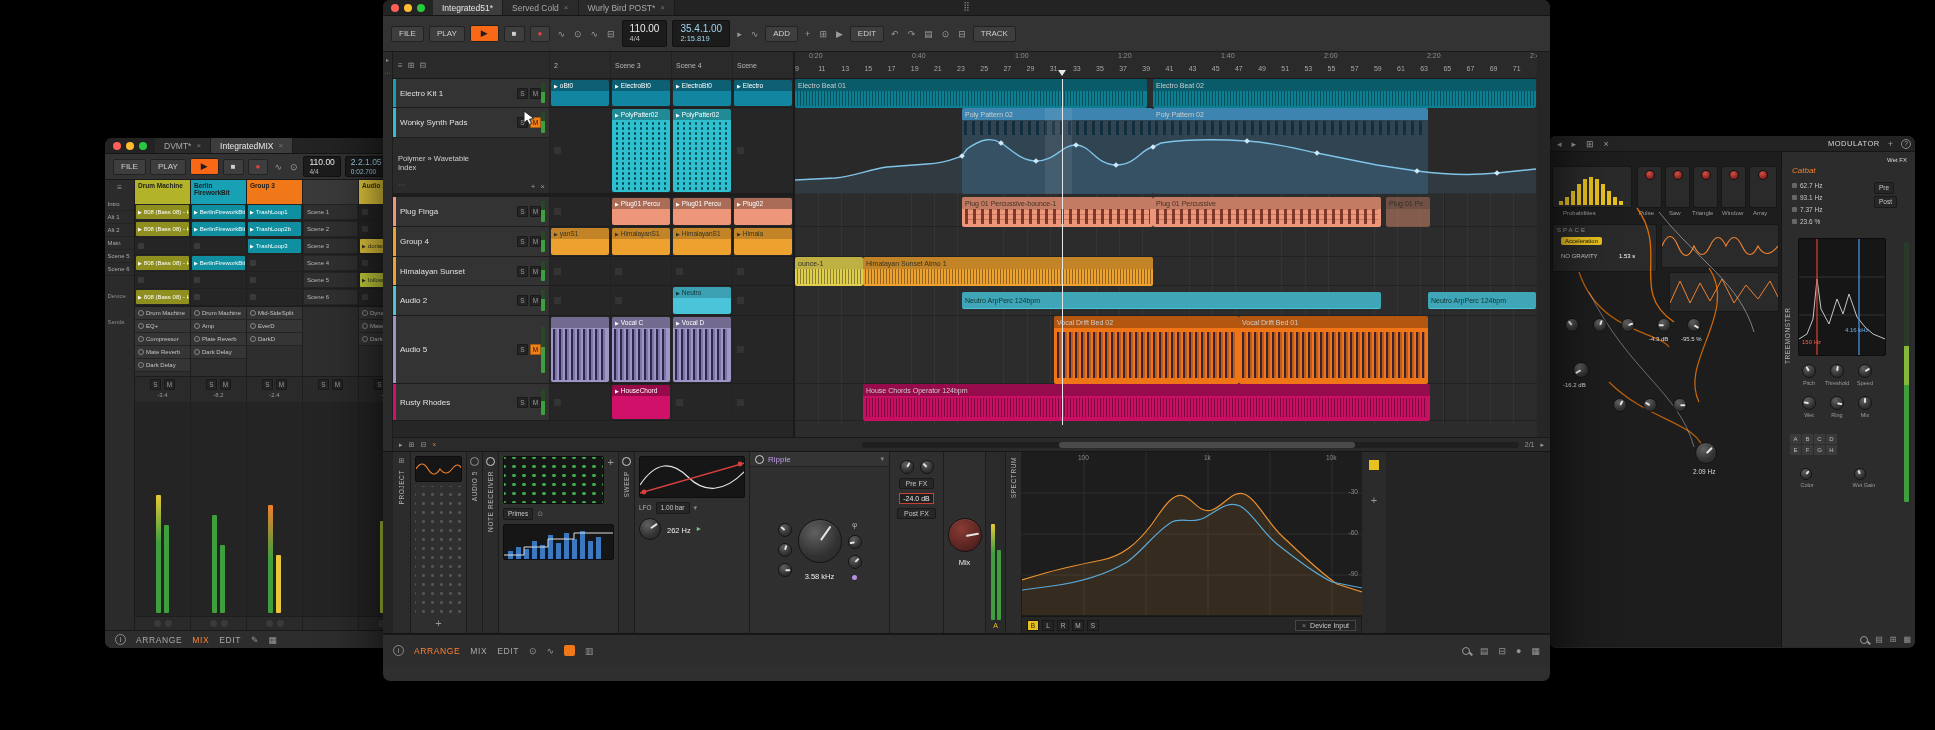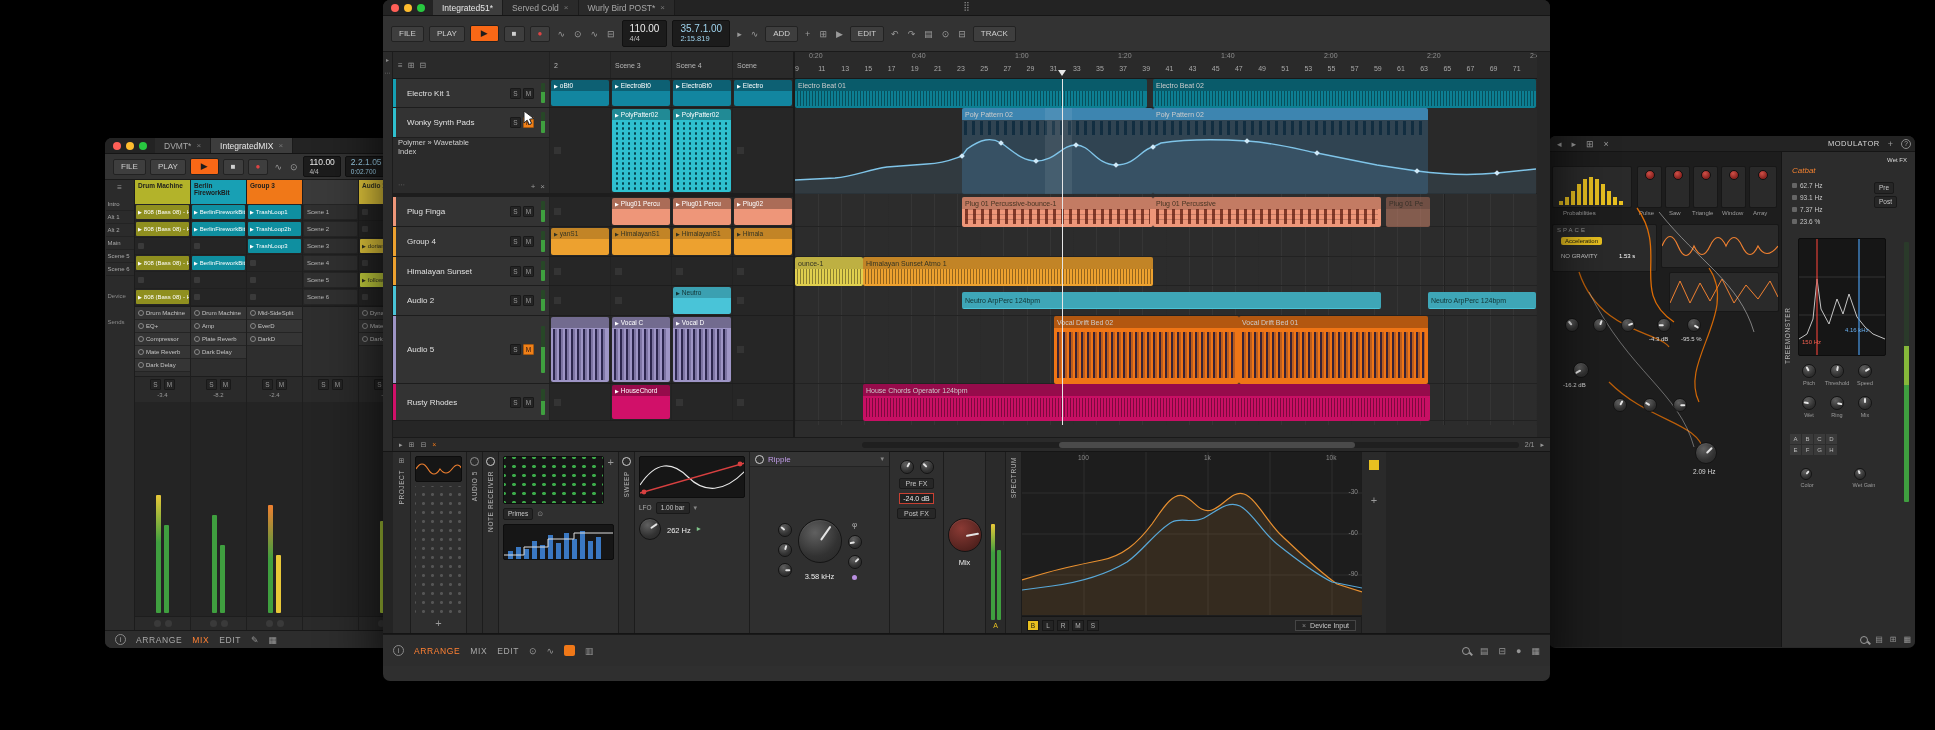--- a/index.html
+++ b/index.html
@@ -77,31 +77,31 @@
 #winC{left:383px;top:0;width:1167px;height:681px;z-index:3}
 #winC .toolbar{height:36px;gap:5px}
 .mainbody{position:relative;height:400px;background:#262626;border-bottom:1px solid #151515}
 .rail{position:absolute;left:0;top:0;bottom:0;width:10px;background:#2b2b2b;border-right:1px solid #1c1c1c;display:flex;flex-direction:column;align-items:center;padding-top:4px;gap:6px;font-size:6px;color:#888}
 .launcher{position:absolute;left:10px;top:0;width:400px;bottom:14px;display:flex;flex-direction:column}
 .lhead{height:27px;display:flex;background:#2a2a2a;border-bottom:1px solid #1a1a1a}
 .lhead .hicons{width:156px;display:flex;align-items:center;gap:5px;padding:0 5px;color:#9a9a9a;font-size:8px}
 .shead{width:61px;font-size:7px;color:#b8b8b8;display:flex;align-items:center;gap:3px;padding:0 4px;border-left:1px solid #222;white-space:nowrap;overflow:hidden}
 .trow{display:flex;border-bottom:1px solid #1d1d1d}
 .tl{width:156px;background:#333;display:flex;flex-direction:column}
-.tlr{flex:1;display:flex;align-items:center;gap:7px;padding:0 4px 0 0;position:relative}
+.tlr{flex:1;display:flex;align-items:center;gap:0;padding:0 4px 0 0;position:relative}
 .tlr::before{content:"";width:3px;align-self:stretch;background:var(--tc,#555);margin-right:4px}
 .tname{font-size:8px;color:#e0e0e0;flex:1;white-space:nowrap;overflow:hidden}
 .tmeter{width:4px;height:70%;background:linear-gradient(to top,#3f9f3f 0 55%,#274727 55%);border-radius:1px}
 .clipgrid{flex:1;display:flex}
 .cslot{width:61px;border-left:1px solid #222;padding:1px;display:flex}
 .cslot .stopbox{width:7px;height:7px;background:#343434;margin:auto auto auto 3px}
 .clip{flex:1;border-radius:2px;overflow:hidden;position:relative;color:#fff}
 .cnb{height:11px;display:flex;align-items:center;gap:2px;padding:0 3px;font-size:6.5px;background:rgba(0,0,0,.28);white-space:nowrap;overflow:hidden}
 .cnb s{text-decoration:none;font-size:5px}
-.devbox{height:57px;background:#2b2b2b;border-top:1px solid #1f1f1f;padding:0 5px;position:relative}
+.devbox{height:57px;background:#2b2b2b;border-top:1px solid #1f1f1f;padding:16px 5px;position:relative}
 .devbox p{font-size:7.5px;color:#cfcfcf;line-height:1.25}
 .devbox .pgdots{position:absolute;left:5px;bottom:4px;color:#777;font-size:7px;letter-spacing:2px}
 .devbox .corner{position:absolute;right:4px;bottom:2px;color:#999;font-size:8px;display:flex;gap:5px}
 .dotpat{position:absolute;inset:12px 2px 2px;background-image:radial-gradient(circle,rgba(0,55,65,.9) 1px,transparent 1.4px);background-size:6px 5px}
 .wfpat{position:absolute;inset:12px 2px 2px;background:repeating-linear-gradient(90deg,rgba(0,0,0,.38) 0 1px,transparent 1px 3px)}
 .wfnavy{position:absolute;inset:12px 2px 2px;background:repeating-linear-gradient(90deg,rgba(25,20,58,.85) 0 2px,rgba(25,20,58,.25) 2px 4px,transparent 4px 6px)}
 .ntpat{position:absolute;inset:12px 3px 3px;background:repeating-linear-gradient(90deg,rgba(92,26,14,.75) 0 3px,transparent 3px 8px),repeating-linear-gradient(0deg,transparent 0 4px,rgba(0,0,0,.18) 4px 5px)}
 
 .arr{position:absolute;left:410px;top:0;right:13px;bottom:14px;background:#2c2c2c;border-left:2px solid #1a1a1a}
 .ruler{height:27px;background:#2a2a2a;border-bottom:1px solid #191919;position:relative;overflow:hidden}
@@ -744,21 +744,21 @@
       </span>
     <span class="tico">∿</span>
     <span class="tico">⊙</span>
     <span class="tico">∿</span>
     <span class="tico">⊟</span>
     <div class="disp">
         <b>110.00</b>
         <i>4/4</i>
       </div>
     <div class="disp pos">
-        <b>35.7.1.00</b>
+        <b>35.4.1.00</b>
         <i>2:15.819</i>
       </div>
     <span class="tico">▸</span>
     <span class="tico">∿</span>
     <span class="tbtn">ADD</span>
     <span class="tico">+</span>
     <span class="tico">⊞</span>
     <span class="tico">▶</span>
     <span class="tbtn">EDIT</span>
     <span class="tico">↶</span>

